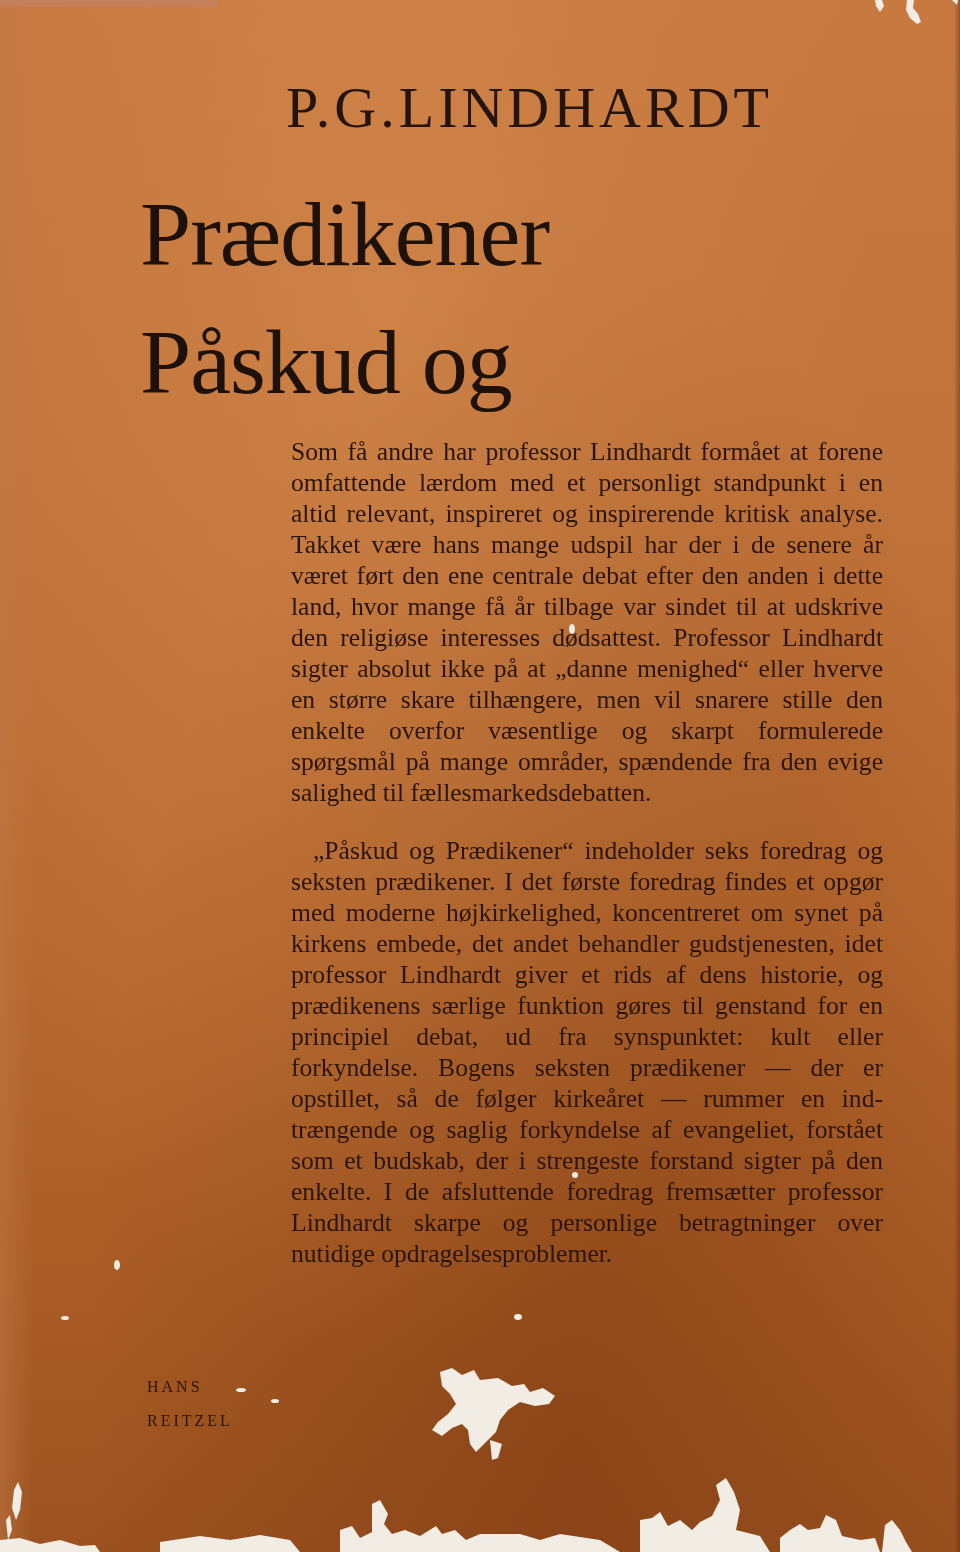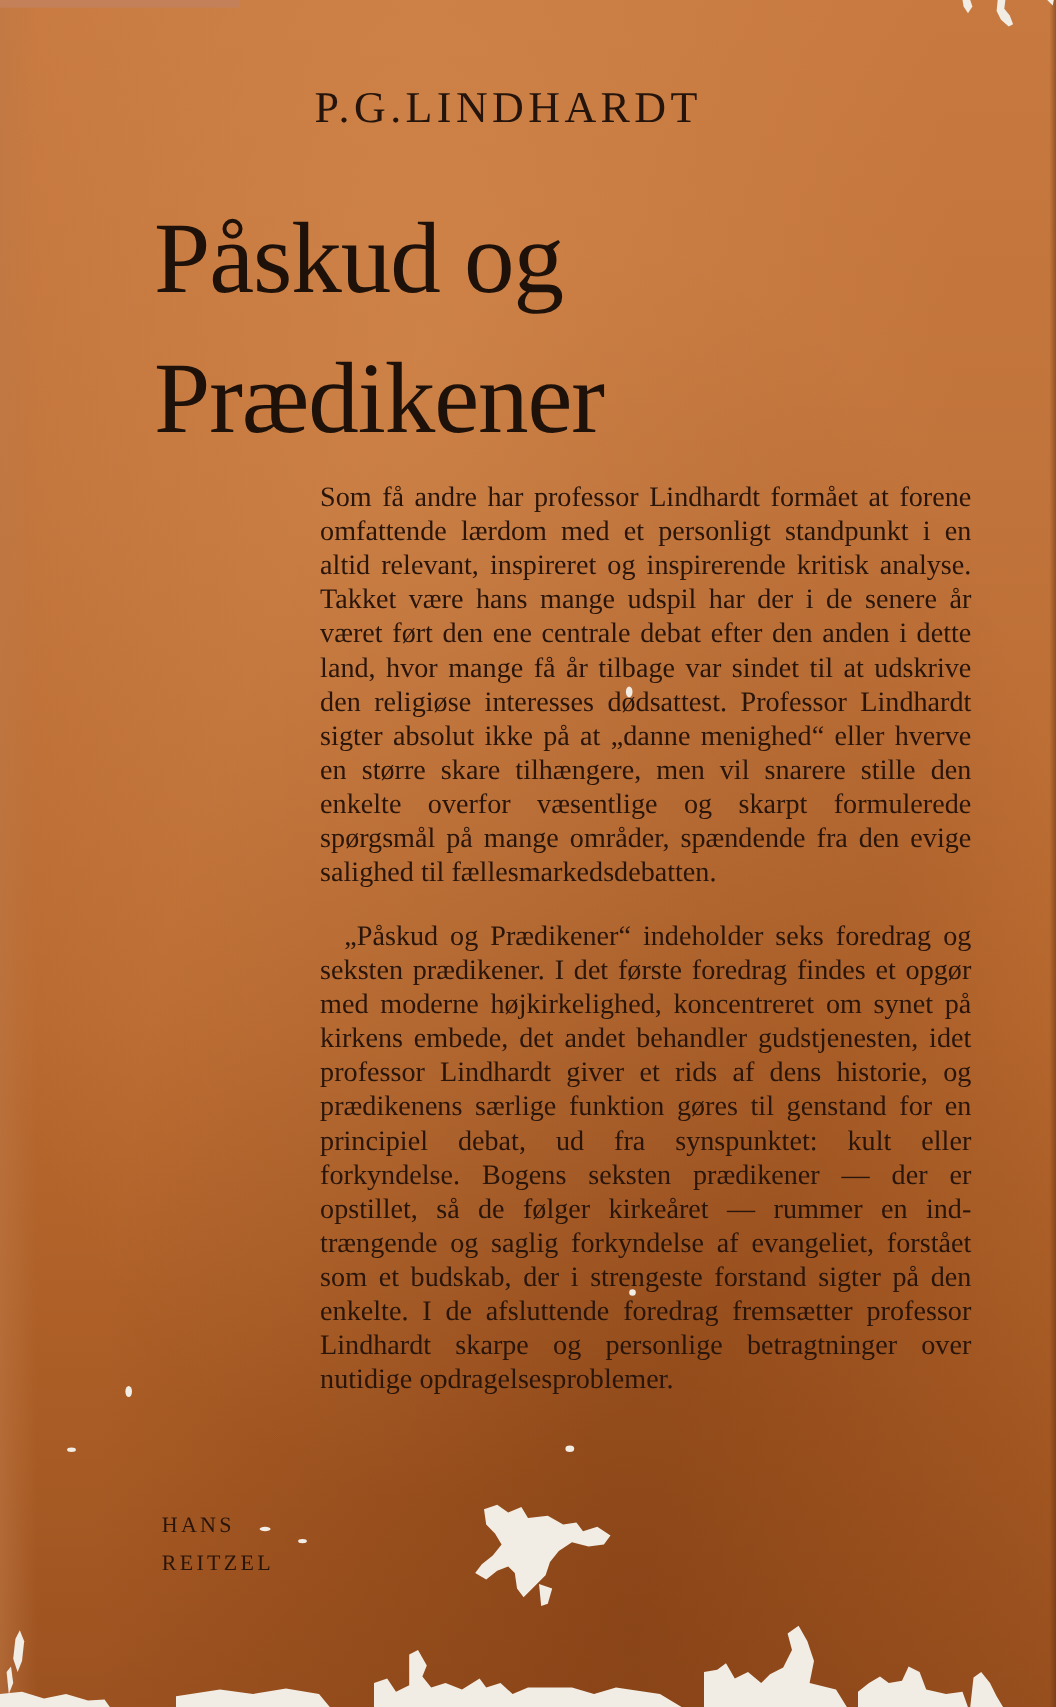--- a/index.html
+++ b/index.html
@@ -38,21 +38,21 @@
       position: absolute;
       right: 0; top: 0; bottom: 0;
       width: 6px;
       background: linear-gradient(90deg, rgba(90,40,10,0), rgba(90,40,10,0.45));
     }
 
     .author {
       position: absolute;
       left: 286px;
       top: 74px;
-      font-size: 40px;
+      font-size: 58px;
       letter-spacing: 4px;
       color: #24140c;
       font-weight: normal;
       margin: 0;
       white-space: nowrap;
     }
     .title {
       position: absolute;
       left: 140px;
       top: 170px;
@@ -76,40 +76,40 @@
       text-align: justify;
       hyphens: manual;
     }
     .blurb p { margin: 0; }
     .blurb p + p { text-indent: 22px; margin-top: 27px; }
 
     .publisher {
       position: absolute;
       left: 147px;
       top: 1370px;
-      font-size: 20px;
+      font-size: 16px;
       line-height: 34px;
       letter-spacing: 3px;
       color: #2a150b;
     }
     .publisher span { display: block; }
   </style>
 </head>
 <body>
 
 <div class="cover">
   <div class="spine-shadow"></div>
   <div class="top-strip"></div>
   <div class="right-edge"></div>
 
   <h2 class="author">P.G.LINDHARDT</h2>
 
   <h1 class="title">
+    <span>Prædikener</span>
     <span>Påskud og</span>
-    <span>Prædikener</span>
   </h1>
 
   <div class="blurb">
     <p>Som få andre har professor Lindhardt formået at forene omfattende lærdom med et personligt standpunkt i en altid relevant, inspireret og inspi­rerende kritisk analyse. Takket være hans mange udspil har der i de senere år været ført den ene centrale debat efter den anden i dette land, hvor mange få år tilbage var sindet til at udskrive den religiøse interesses dødsattest. Professor Lindhardt sigter absolut ikke på at „danne menighed“ eller hverve en større skare tilhængere, men vil snarere stille den enkelte overfor væsentlige og skarpt formulerede spørgsmål på mange områder, spæn­dende fra den evige salighed til fællesmarkeds­debatten.</p>
     <p>„Påskud og Prædikener“ indeholder seks fore­drag og seksten prædikener. I det første foredrag findes et opgør med moderne højkirkelighed, koncentreret om synet på kirkens embede, det an­det behandler gudstjenesten, idet professor Lind­hardt giver et rids af dens historie, og prædike­nens særlige funktion gøres til genstand for en principiel debat, ud fra synspunktet: kult eller forkyndelse. Bogens seksten prædikener — der er opstillet, så de følger kirkeåret — rummer en ind­trængende og saglig forkyndelse af evangeliet, forstået som et budskab, der i strengeste forstand sigter på den enkelte. I de afsluttende foredrag fremsætter professor Lindhardt skarpe og person­lige betragtninger over nutidige opdragelsespro­blemer.</p>
   </div>
 
   <div class="publisher">
     <span>HANS</span>
     <span>REITZEL</span>

